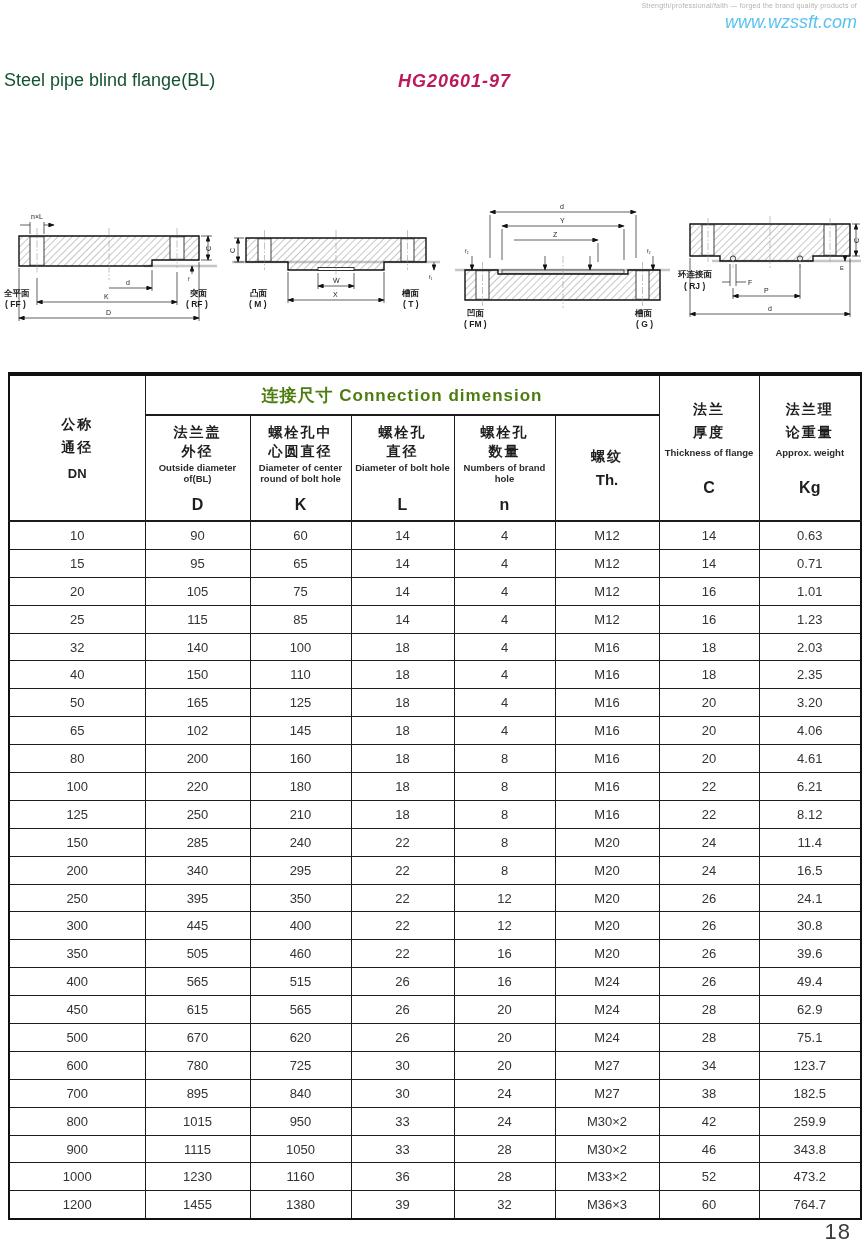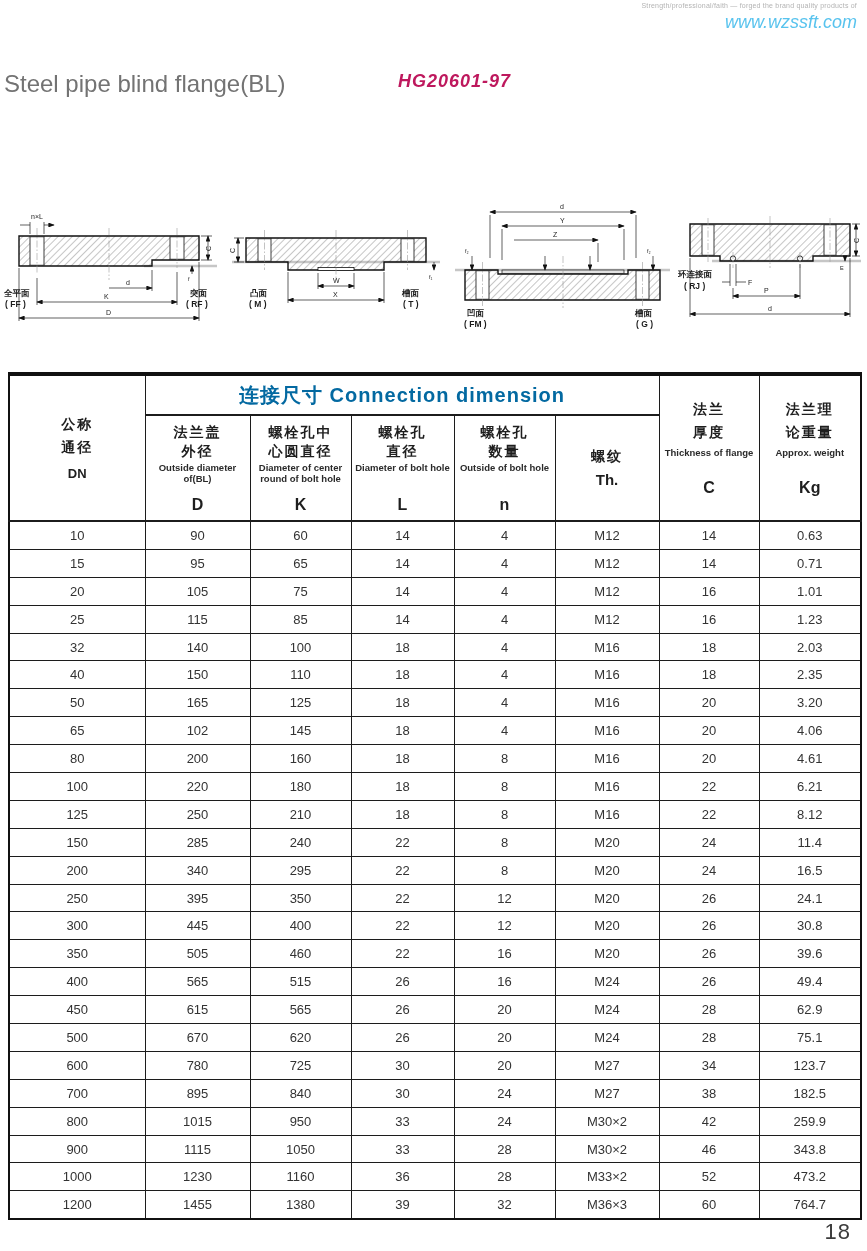--- a/index.html
+++ b/index.html
@@ -5,21 +5,21 @@
   html,body{margin:0;padding:0;background:#e8e8e8;}
   .page{
     position:relative;width:867px;height:1251px;margin:0 auto;background:#ffffff;
     font-family:"Liberation Sans","DejaVu Sans",sans-serif;color:#2b2b2b;overflow:hidden;
   }
   
   .tagline{position:absolute;top:2px;right:10px;font-size:7px;color:#b3b3b3;letter-spacing:.2px;}
   .website{position:absolute;top:12px;right:10px;font-size:18px;font-style:italic;color:#58c3ee;}
   
   .title{position:absolute;left:4px;top:26px;margin:0;font-size:28px;font-weight:normal;color:#262626;letter-spacing:.5px;}
-  .subtitle{position:absolute;left:4px;top:70px;font-size:24px;color:#737373;}
+  .subtitle{position:absolute;left:4px;top:70px;font-size:18px;color:#14532d;}
   .standard{position:absolute;left:398px;top:71px;font-size:18px;font-weight:bold;font-style:italic;color:#be185d;letter-spacing:1px;}
   
   .drawings{position:absolute;left:0;top:198px;width:867px;height:140px;}
   .drawings svg{position:absolute;top:0;height:140px;}
   .d1{left:4px;width:215px;}
   .d2{left:226px;width:220px;}
   .d3{left:450px;width:225px;}
   .d4{left:678px;width:185px;}
   svg text{font-family:"Liberation Sans","DejaVu Sans",sans-serif;fill:#1c1c1c;}
   .cjk{font-size:8.5px;font-weight:bold;}
@@ -27,21 +27,21 @@
   .dimS{font-size:5.5px;}
   
   .flange-table{
     position:absolute;left:8px;top:372px;width:852px;border-collapse:collapse;table-layout:fixed;
     border-top:4px solid #111;border-bottom:2px solid #111;border-left:2px solid #111;border-right:2px solid #111;
   }
   .flange-table th,.flange-table td{border:1px solid #1c1c1c;text-align:center;vertical-align:middle;padding:0;}
   .flange-table thead th{border-bottom-width:2px;}
   .flange-table thead tr.grp-row th{height:38px;}
   .flange-table thead tr.sub-row th{height:104px;}
-  .group{font-size:20px;color:#0369a1;letter-spacing:1px;}
+  .group{font-size:17px;color:#4d7c0f;letter-spacing:1px;}
   .cell{display:flex;flex-direction:column;align-items:center;justify-content:flex-start;height:100%;box-sizing:border-box;padding:7px 2px 6px;}
   .cell.center{justify-content:center;gap:4px;}
   .zh{font-size:14px;color:#1e1e1e;letter-spacing:2px;line-height:1.35;}
   .en{font-size:9.5px;color:#2a2a2a;line-height:1.15;margin-top:2px;}
   .code{font-size:16px;color:#1e1e1e;margin-top:auto;}
   .code.mid{margin-top:10px;}
   .flange-table tbody td{height:26.9px;font-size:13px;color:#333;}
   
   .pagenum{position:absolute;top:1219px;right:16px;font-size:22px;color:#3c3c3c;letter-spacing:1px;}
   .gray-line{stroke:#c6c6c6;stroke-width:2.4;}
@@ -259,21 +259,21 @@
             <div class="zh">螺栓孔</div>
             <div class="zh">直径</div>
             <div class="en">Diameter of bolt hole</div>
             <div class="code">L</div>
           </div>
         </th>
         <th>
           <div class="cell">
             <div class="zh">螺栓孔</div>
             <div class="zh">数量</div>
-            <div class="en">Outside of bolt hole</div>
+            <div class="en">Numbers of brand hole</div>
             <div class="code">n</div>
           </div>
         </th>
         <th>
           <div class="cell center">
             <div class="zh">螺纹</div>
             <div class="zh" style="letter-spacing:0;font-size:15px">Th.</div>
           </div>
         </th>
       </tr>

